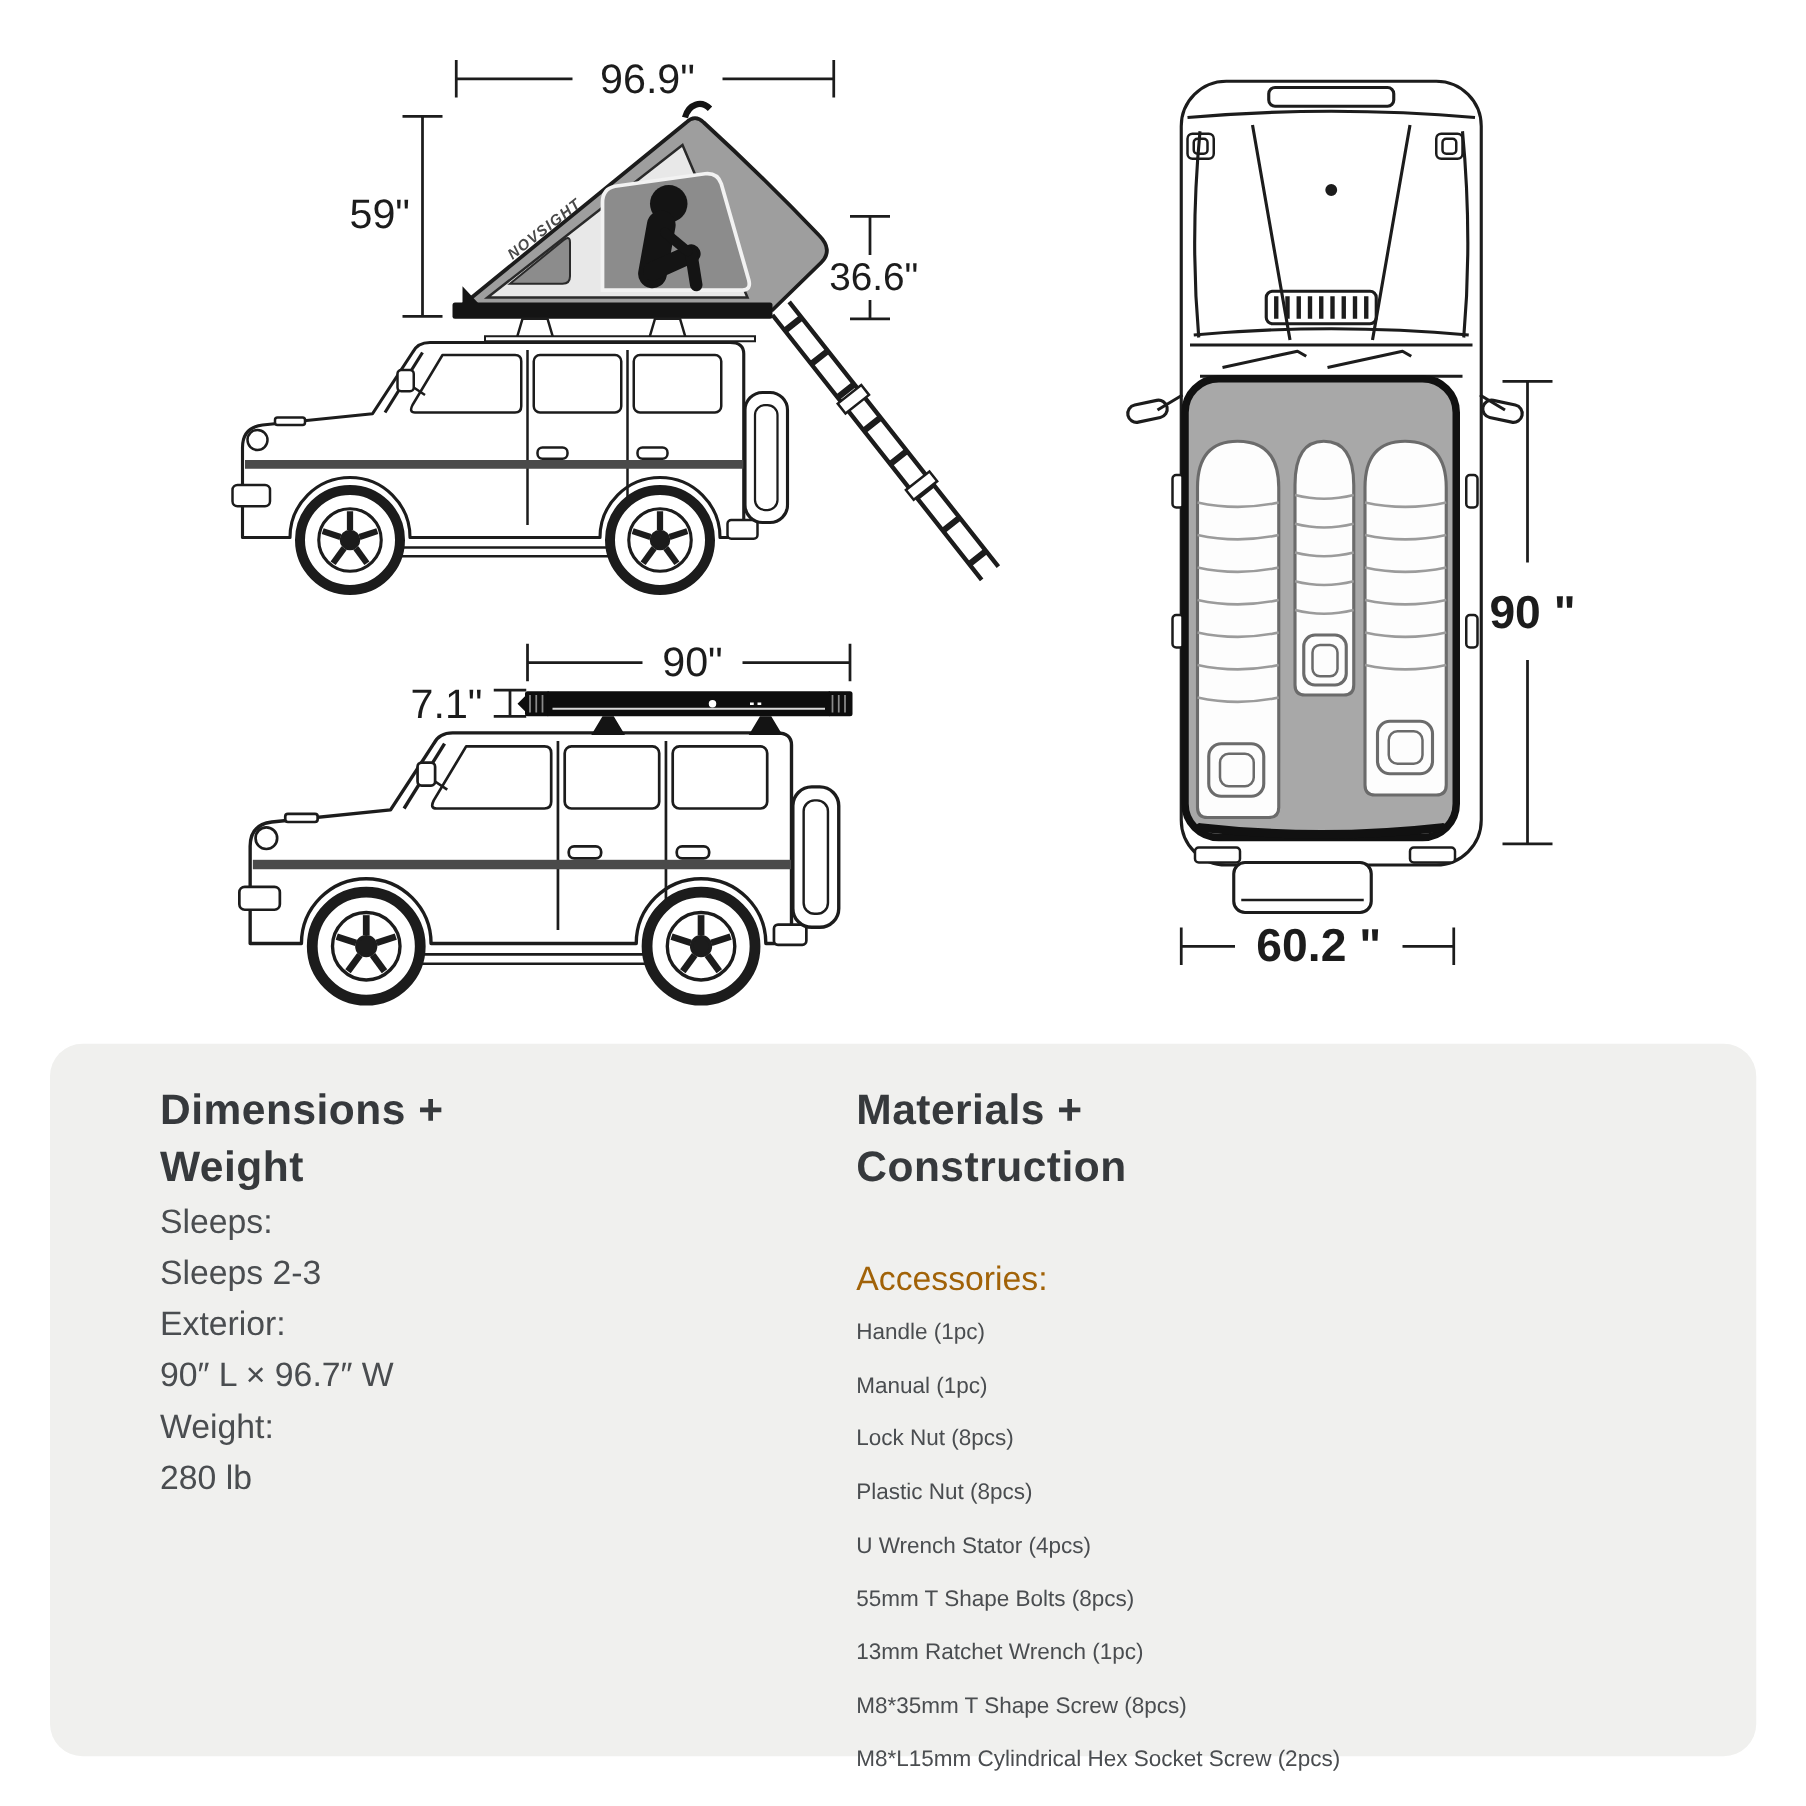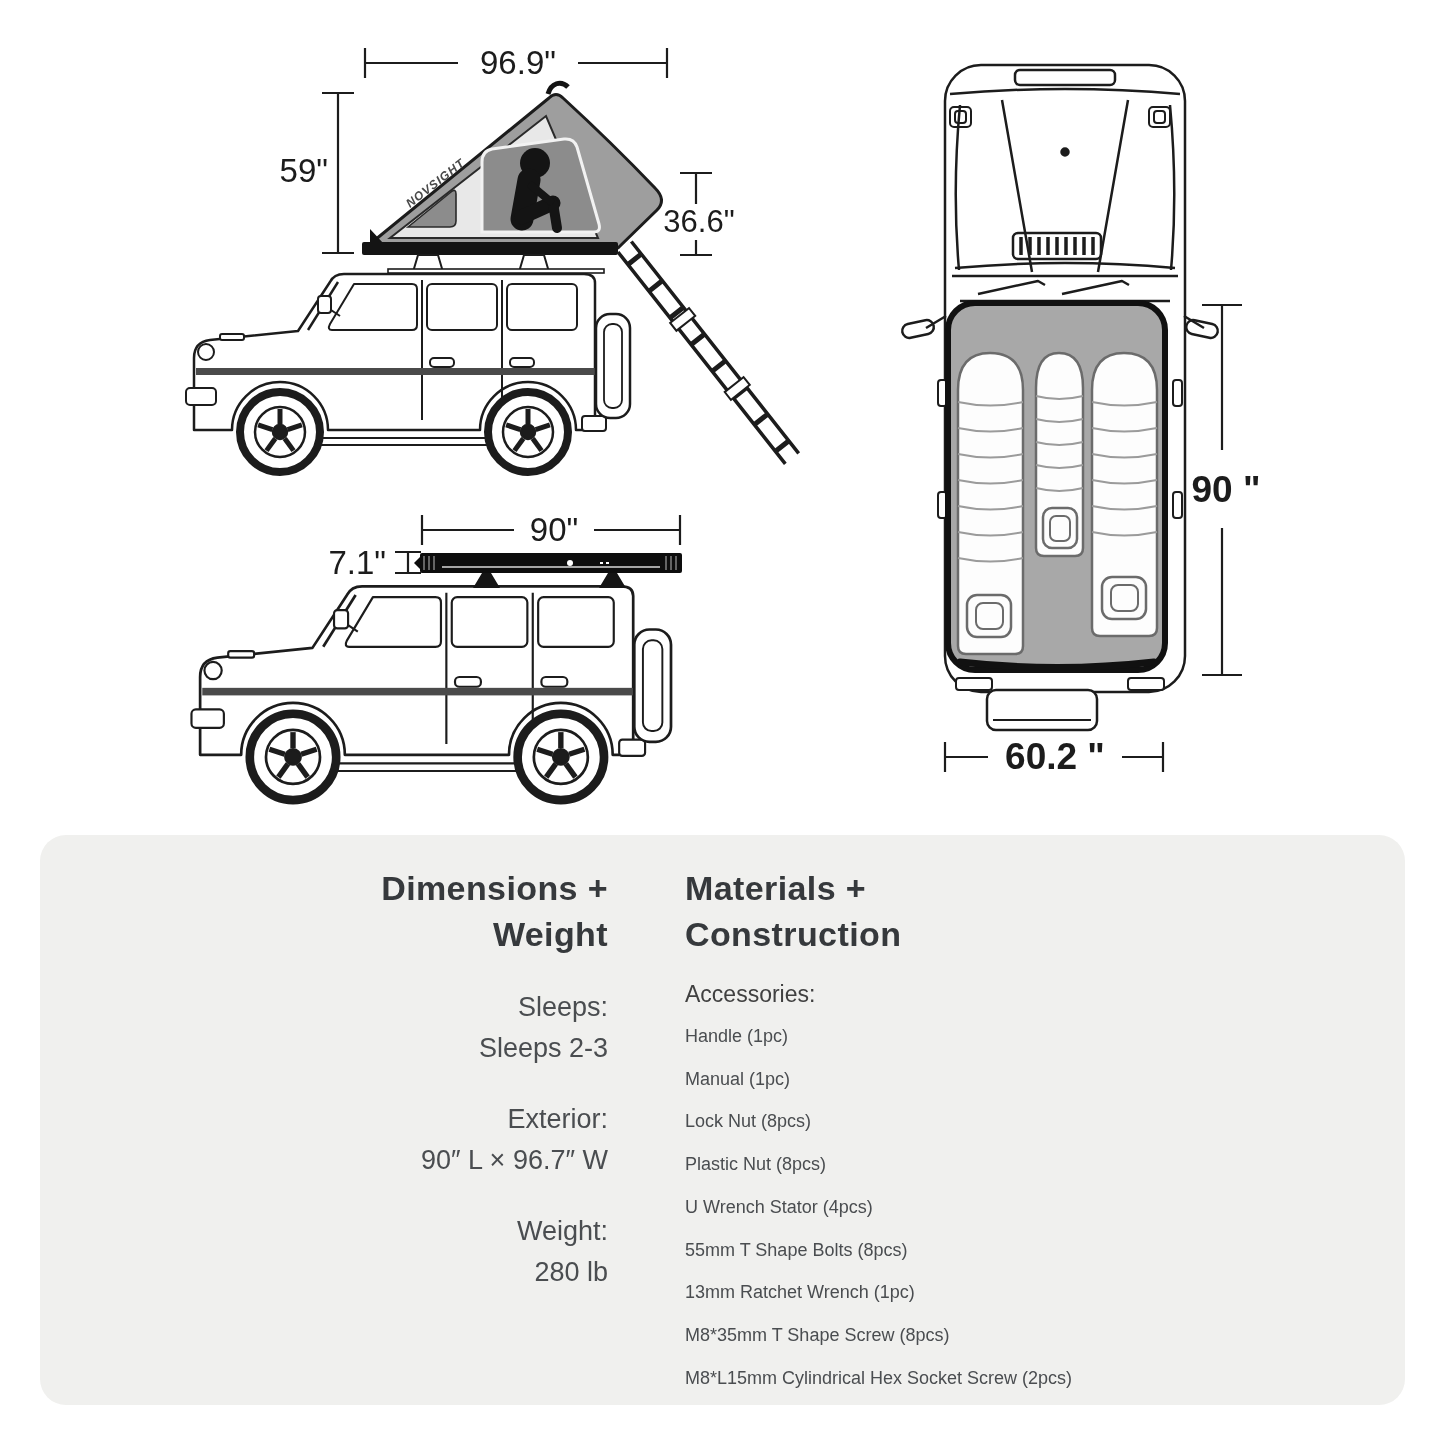--- a/index.html
+++ b/index.html
@@ -8,26 +8,26 @@
   .diagram{position:absolute;}
   svg text{font-family:"Liberation Sans",sans-serif;fill:#1c1c1c;}
   .dim-label{font-size:33px;}
   .dim-label-sm{font-size:31px;}
   .dim-label-bold{font-size:37px;font-weight:700;}
   .logo-text{font-size:12px;font-weight:700;font-style:italic;fill:#4a4a4a;letter-spacing:1px;}
 
   .panel{position:absolute;left:40px;top:835px;width:1365px;height:570px;
          background:#f0f0ee;border-radius:26px;}
   .col{position:absolute;top:30px;}
-  .col-left{left:68px;width:500px;text-align:right;}
+  .col-left{left:88px;width:500px;}
   .col-right{left:645px;width:700px;}
   .spec-title{font-size:34px;font-weight:700;color:#36393c;line-height:46px;letter-spacing:.4px;}
-  .spec-group{margin-top:30px;}
+  .spec-group{}
   .spec-line{font-size:27px;color:#4a4d50;line-height:41px;}
-  .spec-intro{margin-top:17px;font-size:23px;color:#404040;line-height:41px;}
+  .spec-intro{margin-top:46px;font-size:27px;color:#a16207;line-height:41px;}
   .spec-list{font-size:18px;color:#4a4d50;line-height:42.7px;}
 </style>
 </head>
 <body>
 
 <div class="canvas">
 
   <svg width="0" height="0" style="position:absolute">
     <defs>
       <g id="wheel">

